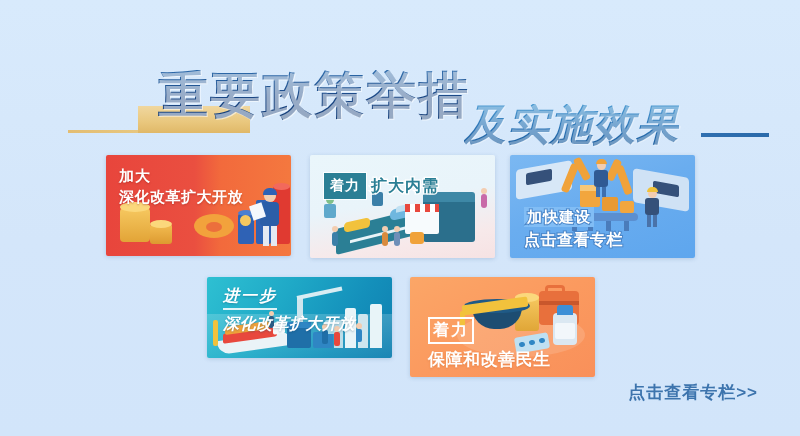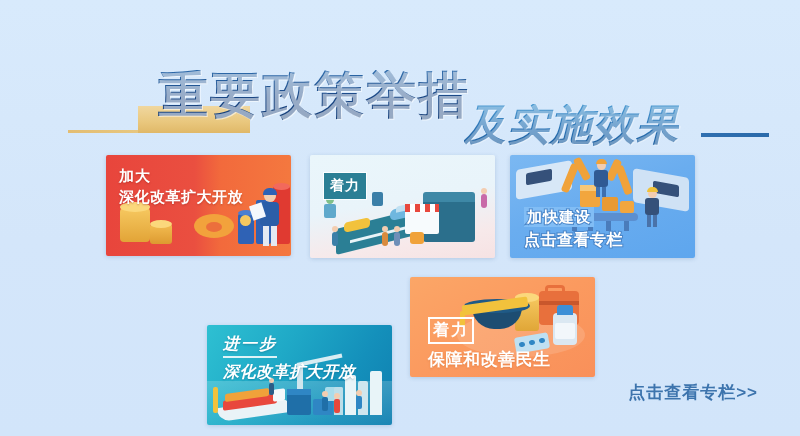--- a/index.html
+++ b/index.html
@@ -75,22 +75,22 @@
   #card3{left:510px;top:155px;width:185px;height:103px;
     background:linear-gradient(160deg,#7bb8f2 0%,#6aadef 45%,#5ea6ee 100%);}
   #card3 .label{left:14px;top:52px;}
   #card3 .chip{display:inline-block;background:#81bdf5;padding:1px 3px;}
   #card3 .l1{font-size:15px;color:#fff;letter-spacing:1px;
     -webkit-text-stroke:2px #4a86c9;paint-order:stroke fill;}
   #card3 .l2{font-size:16px;color:#fff;letter-spacing:.5px;margin-top:4px;
     -webkit-text-stroke:2px #4a86c9;paint-order:stroke fill;}
 
   
-  #card4{left:207px;top:277px;width:185px;height:100px;
-    background:linear-gradient(120deg,#2ec0d2 0%,#1fa9c7 38%,#1490bb 72%,#0f7fb0 100%);margin-top:48px;}
+  #card4{left:207px;top:277px;width:185px;height:81px;
+    background:linear-gradient(120deg,#2ec0d2 0%,#1fa9c7 38%,#1490bb 72%,#0f7fb0 100%);}
   #card4 .label{left:16px;top:10px;color:#fff;font-style:italic;
     text-shadow:0 1px 2px rgba(0,60,90,.3);}
   #card4 .l1{font-size:16px;letter-spacing:2px;border-bottom:2px solid rgba(255,255,255,.85);
     padding-bottom:2px;display:inline-block;}
   #card4 .l2{font-size:16px;letter-spacing:.5px;margin-top:5px;}
 
   
   #card5{left:410px;top:277px;width:185px;height:100px;
     background:linear-gradient(150deg,#fba667 0%,#fb9a5f 50%,#f9905a 100%);}
   #card5 .label{left:18px;top:40px;}
@@ -177,20 +177,21 @@
       <div class="sh" style="right:8px;bottom:64px;width:6px;height:6px;border-radius:50%;background:#f3cdb0;"></div>
       <div class="sh" style="left:22px;bottom:12px;width:6px;height:14px;background:#3b7fa8;border-radius:3px;"></div>
       <div class="sh" style="left:22px;bottom:26px;width:6px;height:6px;border-radius:50%;background:#f3cdb0;"></div>
       <div class="sh" style="left:72px;bottom:12px;width:6px;height:14px;background:#d98b3e;border-radius:3px;"></div>
       <div class="sh" style="left:72px;bottom:26px;width:6px;height:6px;border-radius:50%;background:#f3cdb0;"></div>
       <div class="sh" style="left:84px;bottom:12px;width:6px;height:14px;background:#6f8fb8;border-radius:3px;"></div>
       <div class="sh" style="left:84px;bottom:26px;width:6px;height:6px;border-radius:50%;background:#f3cdb0;"></div>
     </div>
     <div class="label">
       <span class="zhuoli">着力</span>
+      <span class="kuoda">扩大内需</span>
     </div>
   </div>
 
   <div class="card" id="card3">
     <div class="scene">
 
       <div class="sh" style="left:6px;top:10px;width:56px;height:30px;background:#d7e7f7;border-radius:4px;transform:skewY(-10deg);"></div>
       <div class="sh" style="left:16px;top:16px;width:26px;height:12px;background:#35517a;border-radius:2px;transform:skewY(-10deg);"></div>
       <div class="sh" style="right:6px;top:18px;width:56px;height:34px;background:#cfe2f5;border-radius:4px;transform:skewY(10deg);"></div>
       <div class="sh" style="right:16px;top:28px;width:26px;height:12px;background:#35517a;border-radius:2px;transform:skewY(10deg);"></div>

